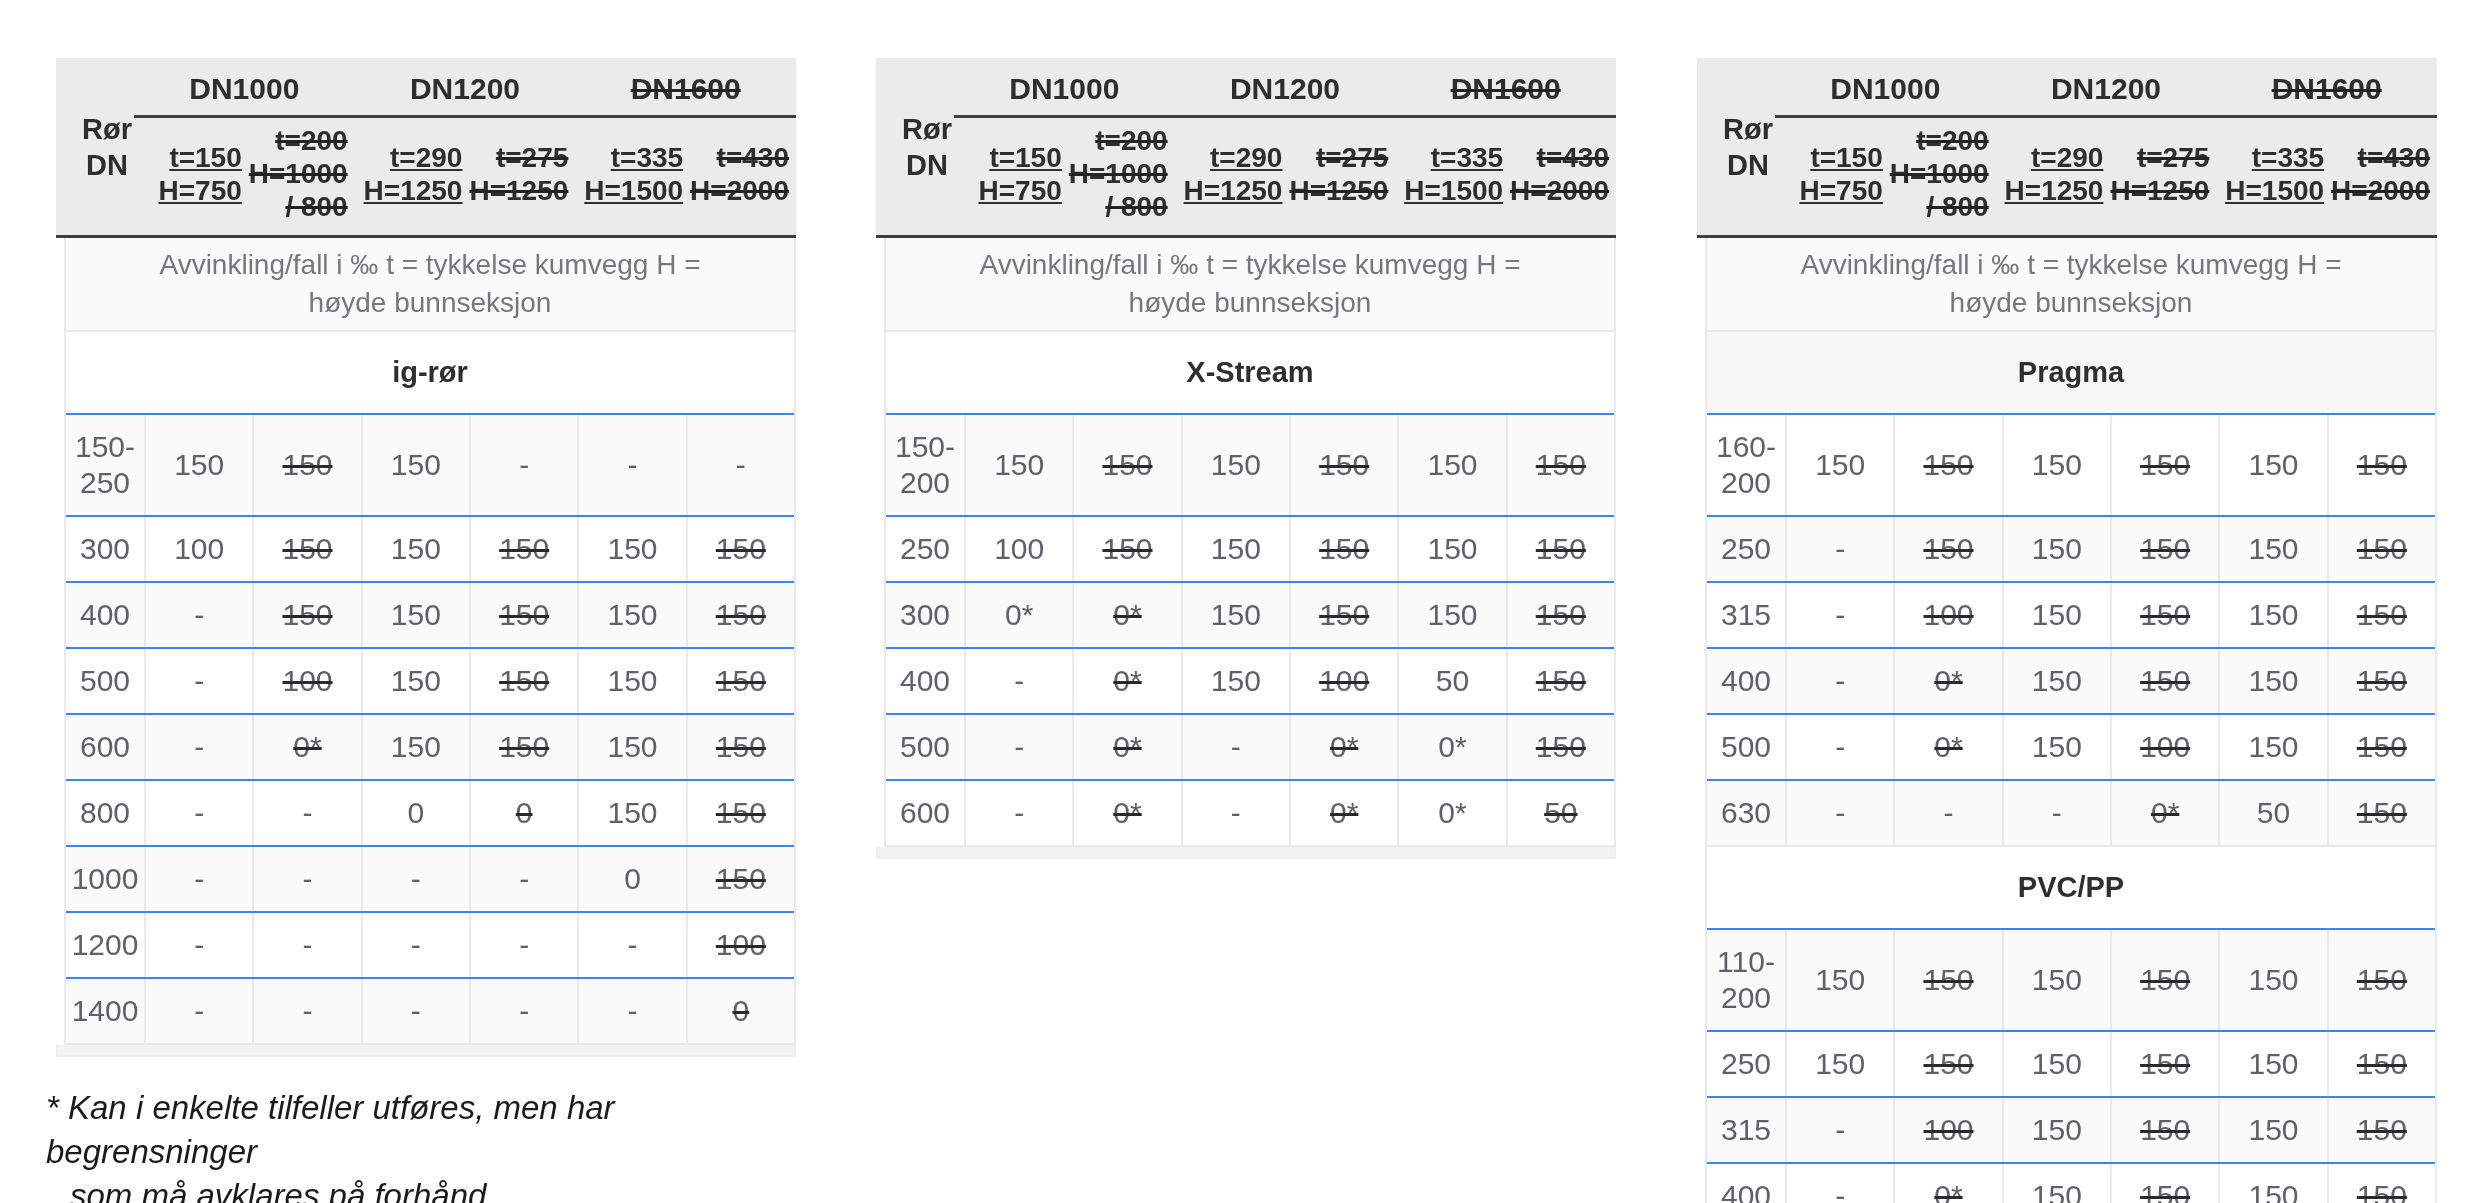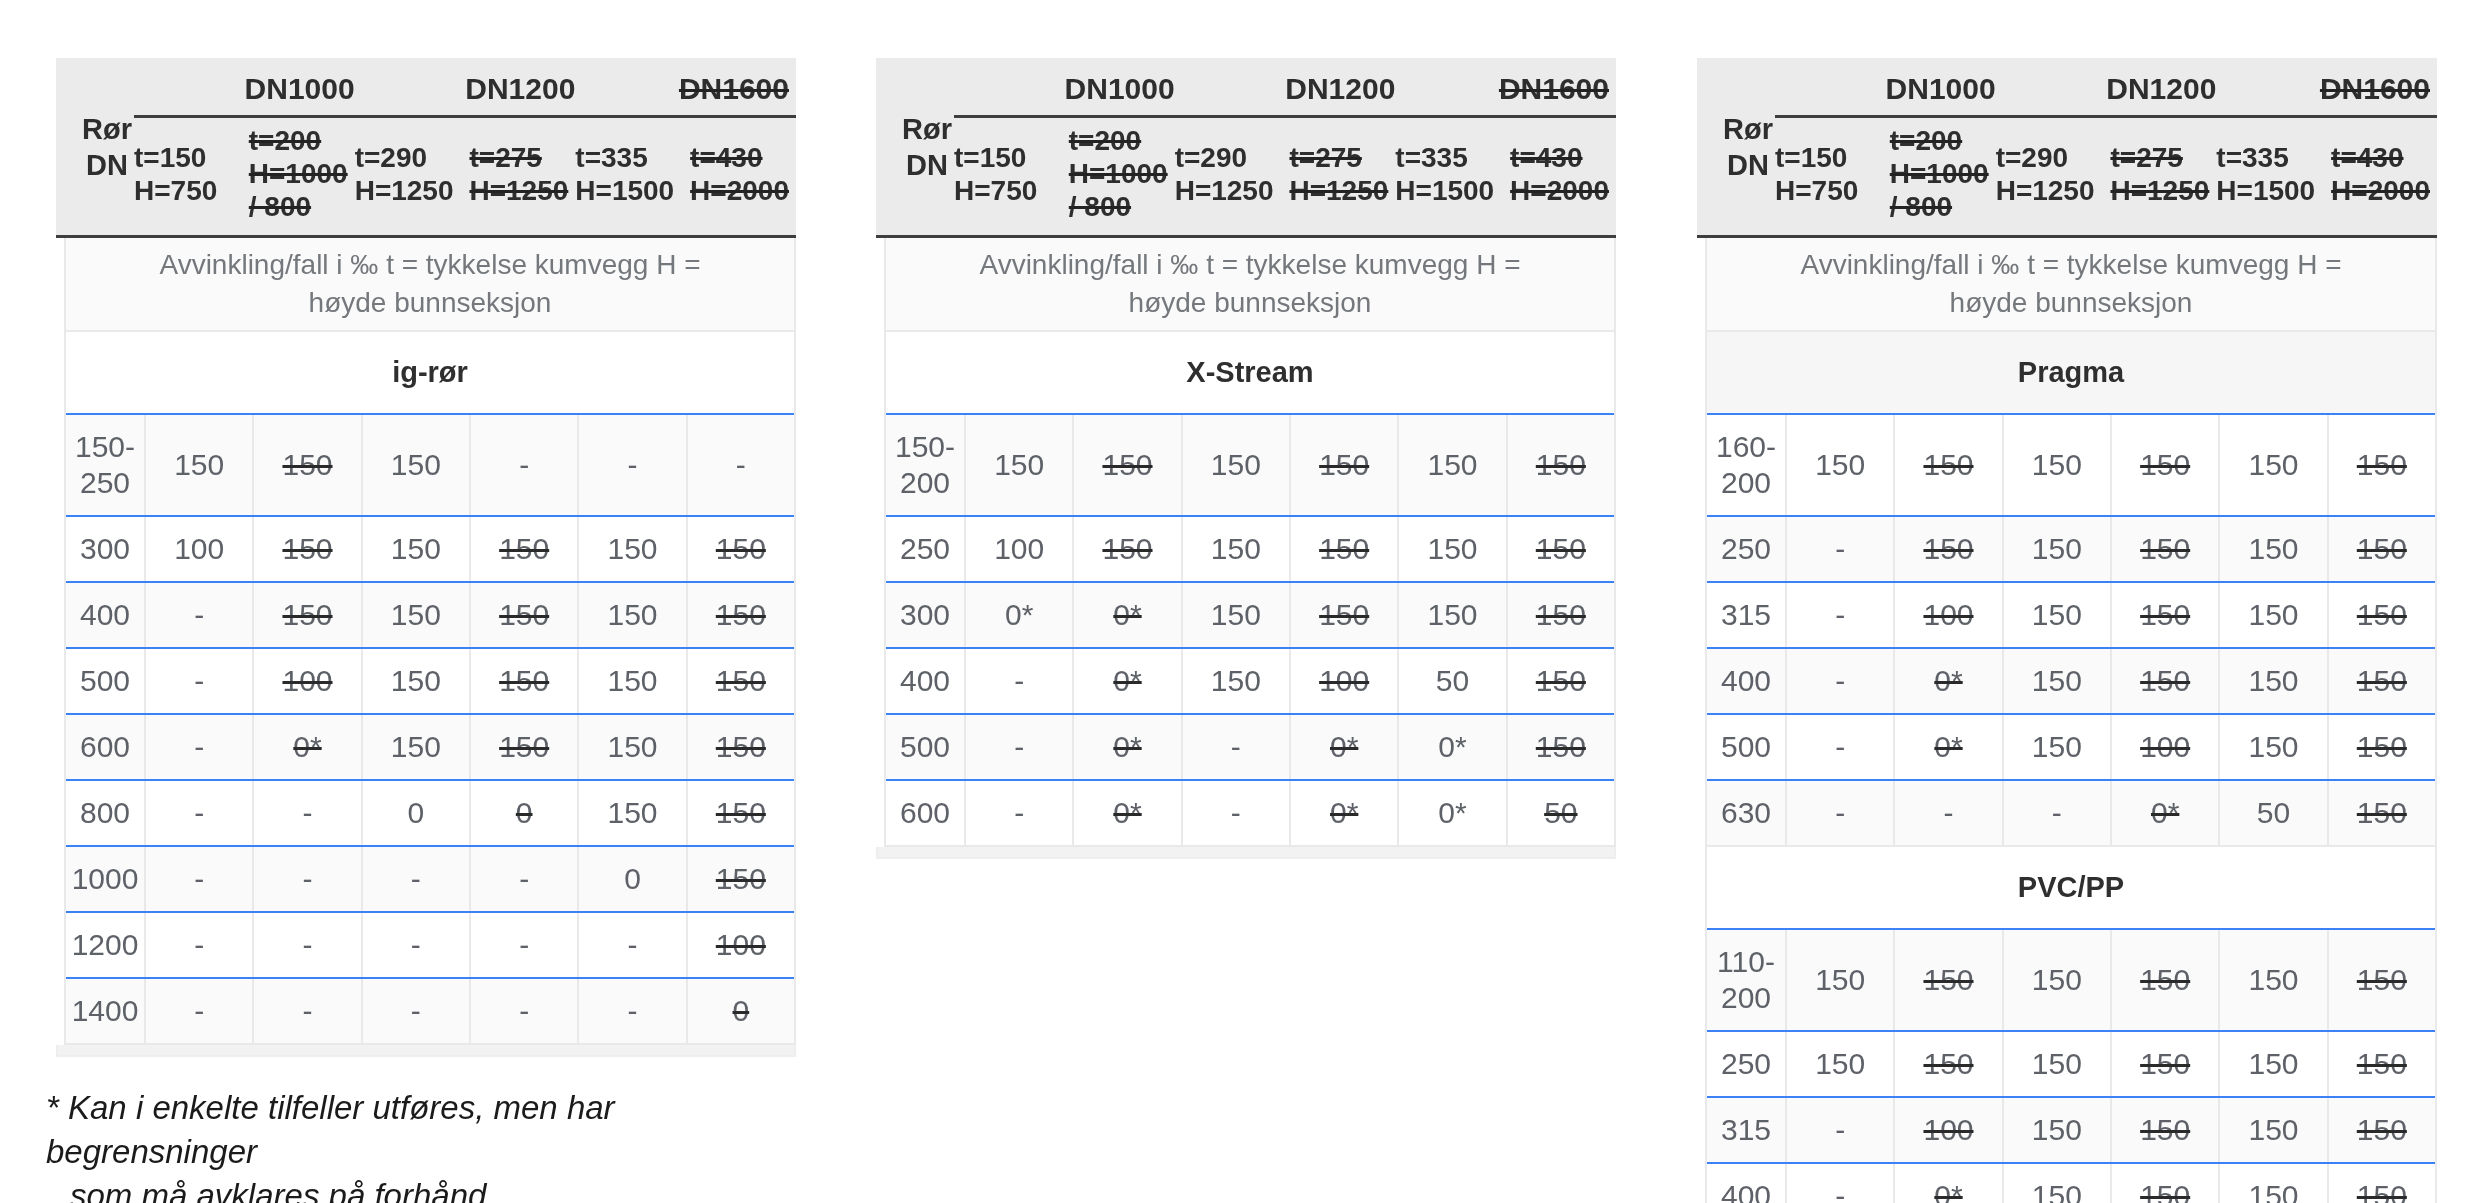--- a/index.html
+++ b/index.html
@@ -21,28 +21,28 @@
     color:#2e2e2e;font-weight:bold;
   }
   .corner{
     position:absolute;left:12px;top:0;bottom:0;width:78px;
     display:flex;flex-direction:column;justify-content:center;align-items:center;
     font-size:29px;line-height:36px;
   }
   .dn-row{
     margin-left:78px;
     display:grid;grid-template-columns:repeat(3,1fr);
-    font-size:30px;line-height:34px;text-align:right;
+    font-size:30px;line-height:34px;text-align:center;
     padding-bottom:9px;border-bottom:3px solid #3e3e3e;
   }
   .spec-row{
     margin-left:78px;margin-top:6px;
     display:grid;grid-template-columns:repeat(6,1fr);
-    align-items:center;text-align:left;
-    font-size:28px;line-height:33px;
+    align-items:center;text-align:right;
+    font-size:28px;line-height:33px;text-decoration:underline;
   }
   
   .s{
     text-decoration:line-through;
     text-decoration-thickness:3px;
     text-decoration-color:#232323;
     padding:0 7px;
   }
   .spec-cell .s{display:inline-block;}
 

